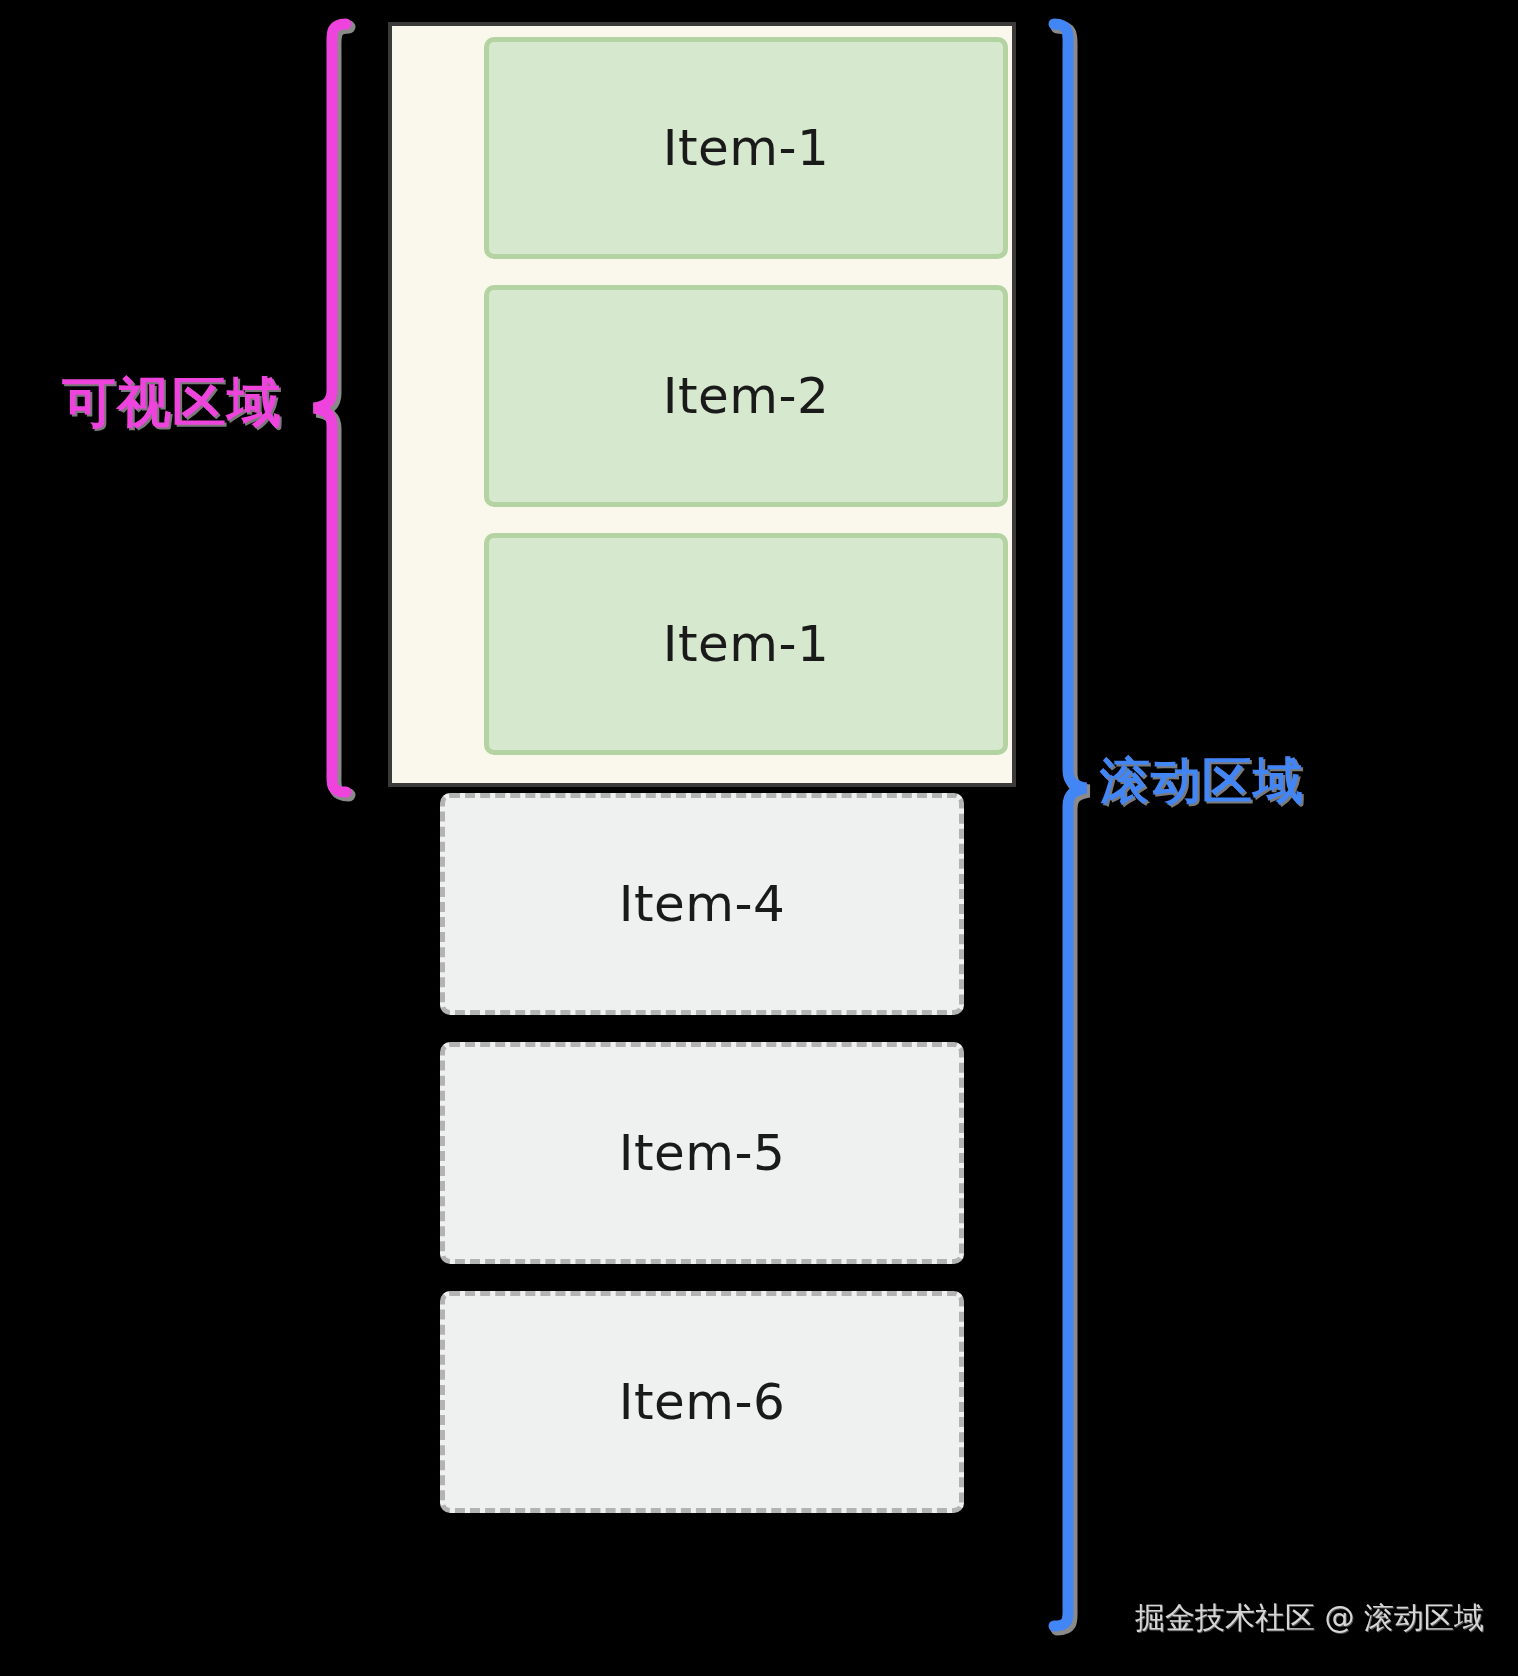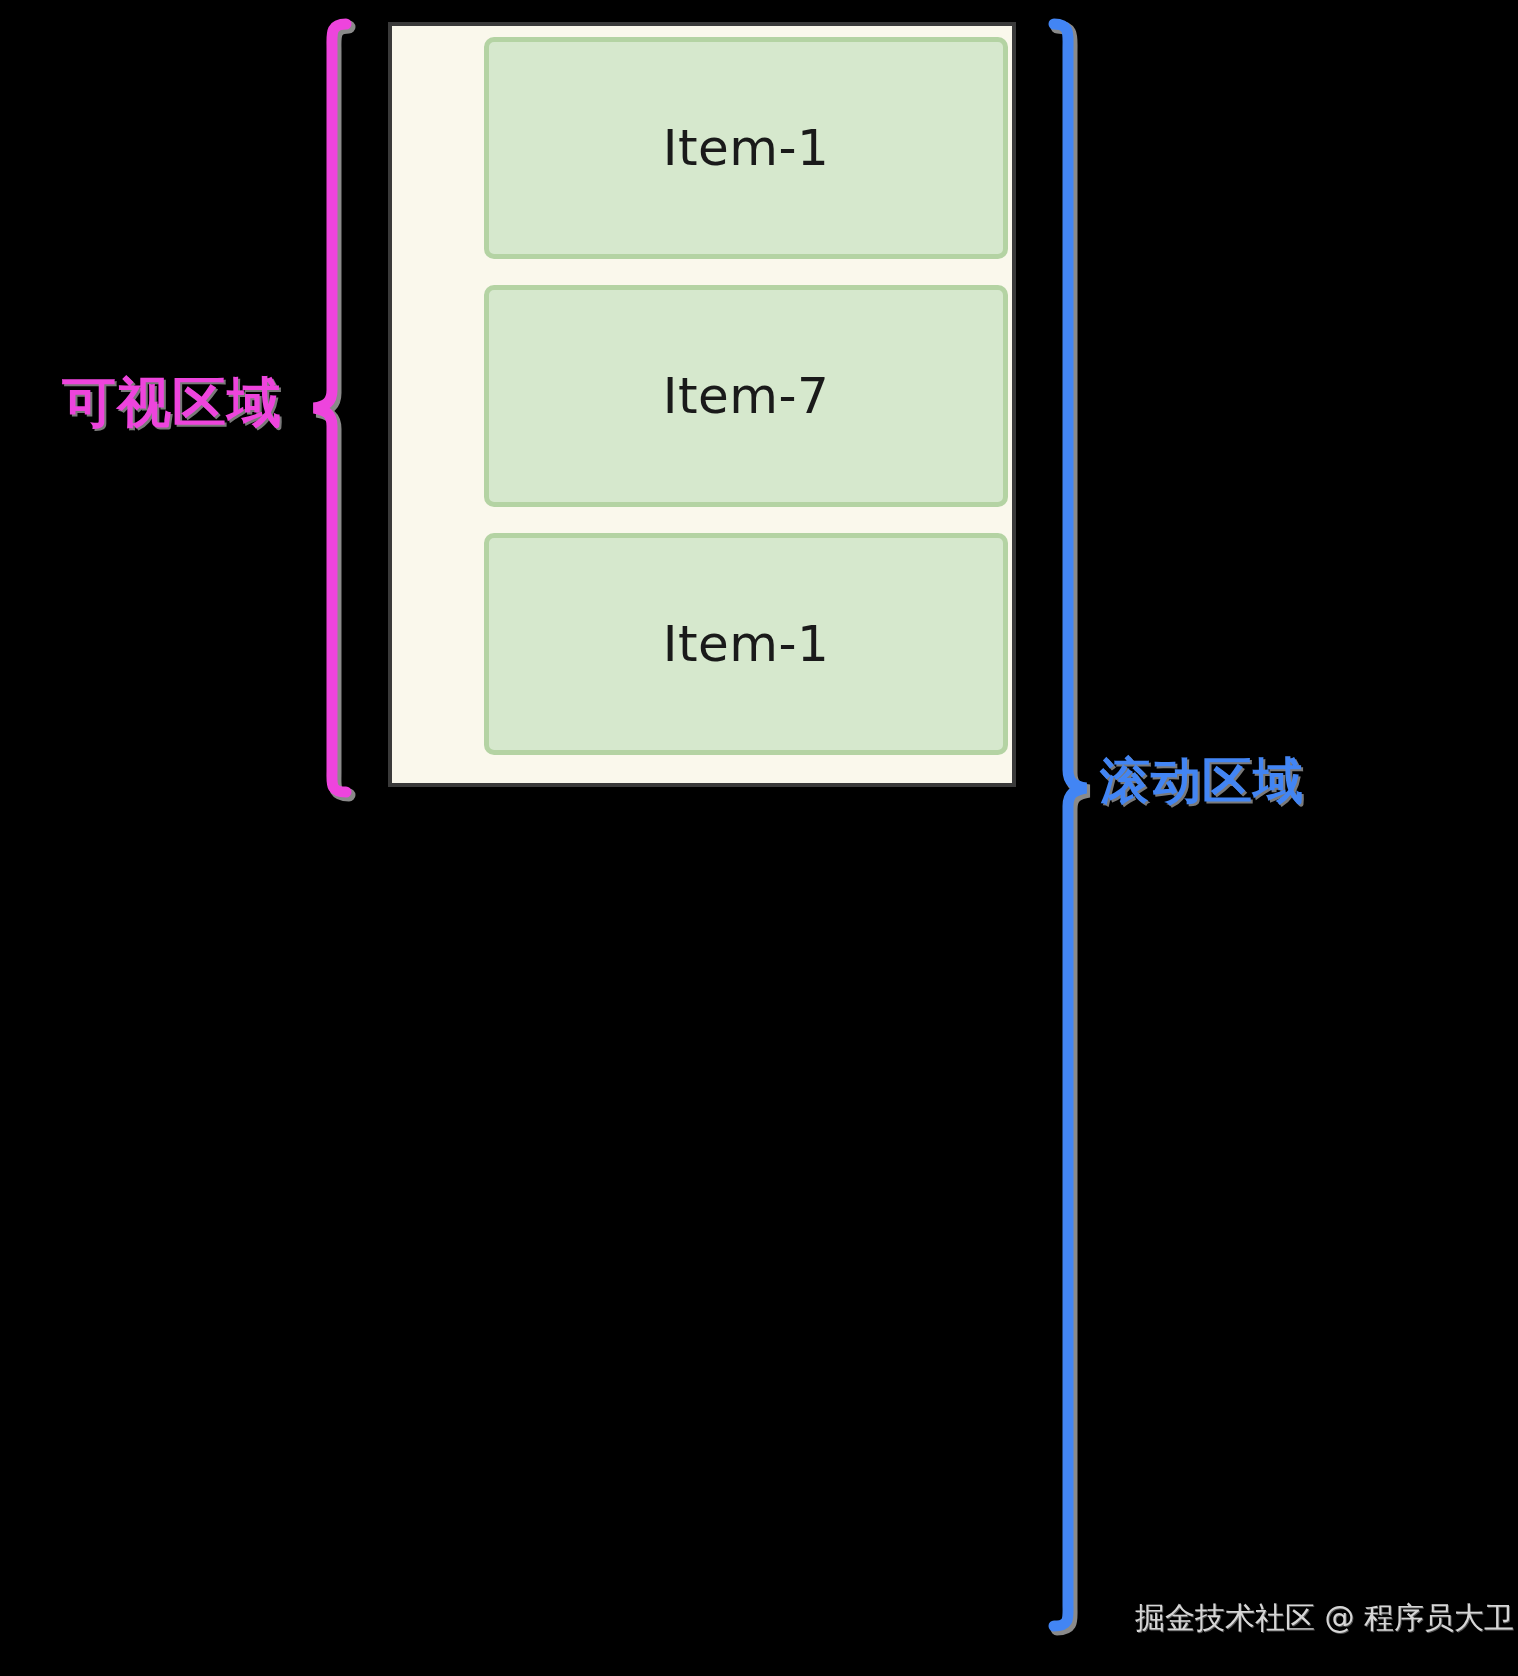--- a/index.html
+++ b/index.html
@@ -148,24 +148,35 @@
   <div id="label-scrollarea" class="ann-label">滚动区域</div>
 
   <div id="label-viewport" class="ann-label">可视区域</div>
 
   <div id="viewport-container">
     <div id="viewport-inner">
       <div class="item visible-item">
         <span>Item-1</span>
       </div>
       <div class="item visible-item">
-        <span>Item-7</span>
+        <span>Item-2</span>
       </div>
       <div class="item visible-item">
         <span>Item-1</span>
       </div>
     </div>
   </div>
 
+  <div id="overflow-list">
+    <div class="item hidden-item">
+      <span>Item-4</span>
+    </div>
+    <div class="item hidden-item">
+      <span>Item-5</span>
+    </div>
+    <div class="item hidden-item">
+      <span>Item-6</span>
+    </div>
+  </div>
 
-  <div id="watermark">掘金技术社区 @ 程序员大卫</div>
+  <div id="watermark">掘金技术社区 @ 滚动区域</div>
 
 </div>
 
 </body></html>

